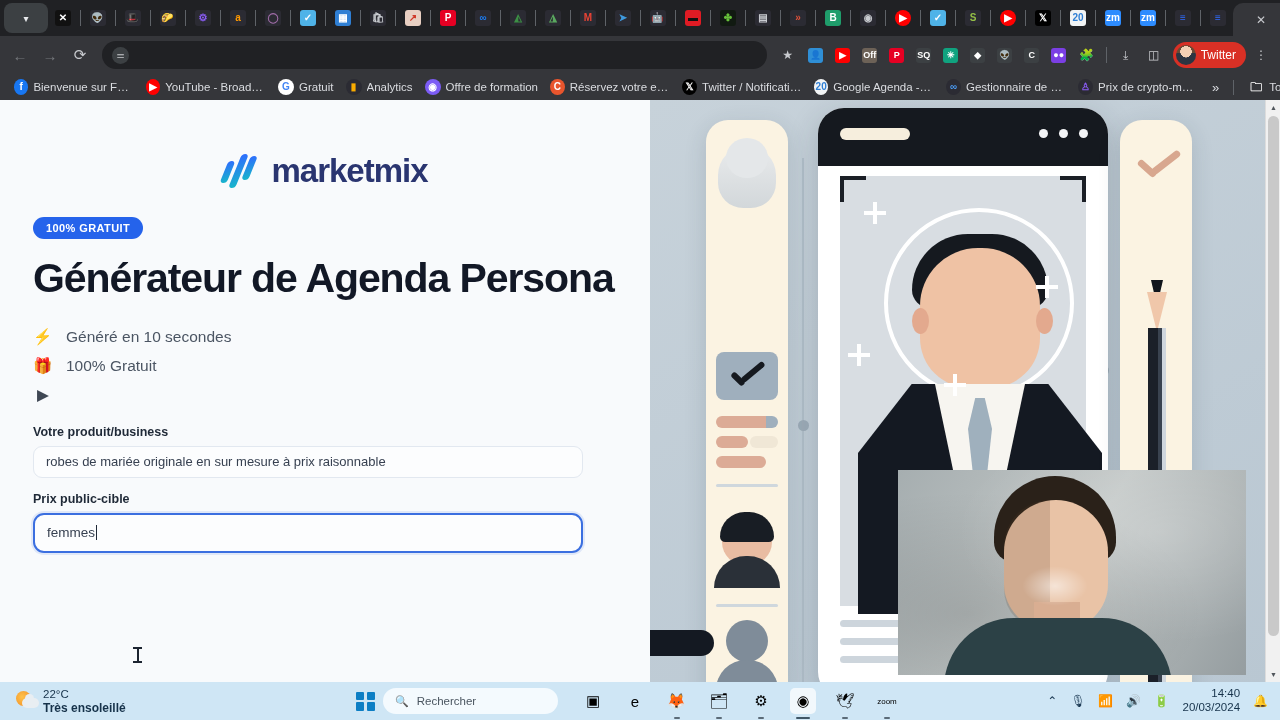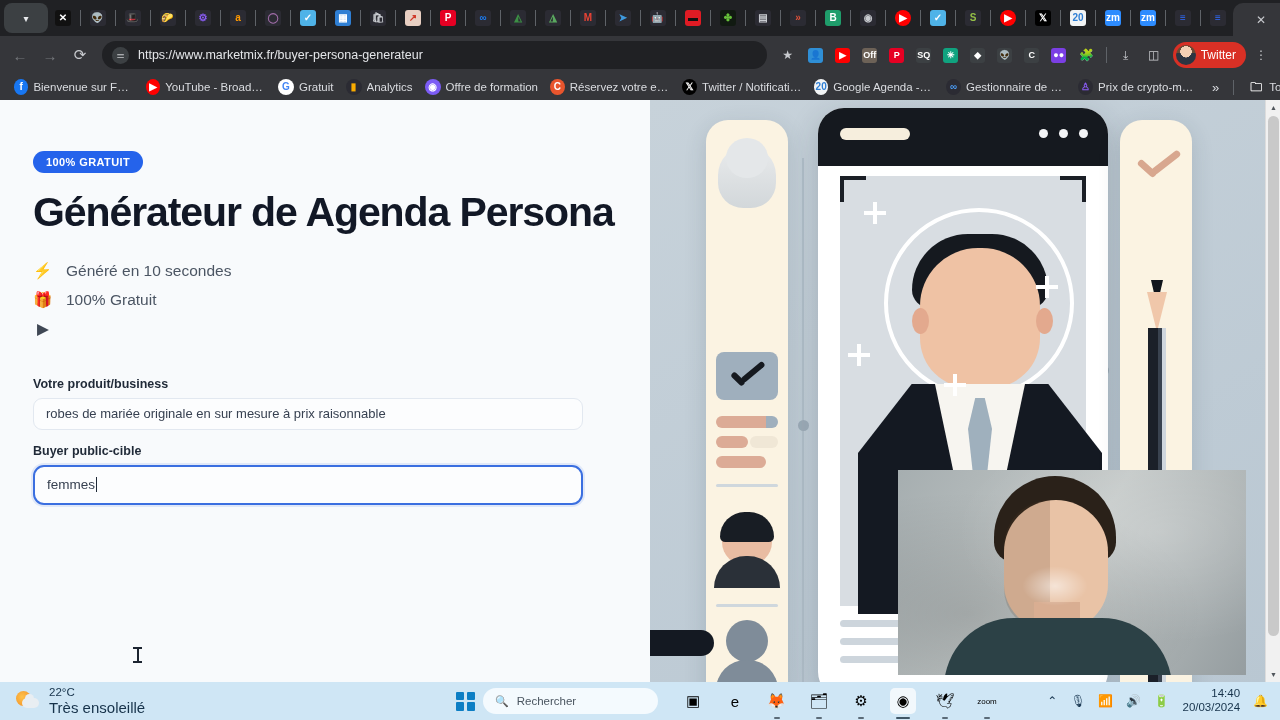--- a/index.html
+++ b/index.html
@@ -112,21 +112,21 @@
   }
   h1.title {
     font-size:41px; line-height:1.07; color:#121826; letter-spacing:-1.1px;
     margin-top:18px; font-weight:bold;
   }
   .benefits { margin-top:26px; display:flex; flex-direction:column; gap:9px; }
   .ben { display:flex; align-items:center; gap:13px; color:#4b5563; font-size:15.5px; }
   .ben-ic { width:20px; height:20px; display:flex; align-items:center; justify-content:center;
             color:#3f4754; flex:none; }
 
-  .form { margin-top:38px; }
+  .form { margin-top:20px; }
   .flabel { font-size:12.5px; font-weight:bold; color:#1f2937; margin-bottom:7px; }
   .finput {
     width:550px; height:32px; border:1px solid #e2e8f0; border-radius:9px;
     background:#fcfdfe; padding:0 12px; font-size:13px; color:#374151;
     font-family:"Liberation Sans", sans-serif; outline:none; display:flex; align-items:center;
   }
   .finput.focused {
     border:2px solid #3b6fe0; height:40px; box-shadow:0 0 0 2px rgba(59,111,224,.12);
     border-radius:11px; font-size:13.5px;
   }
@@ -249,31 +249,31 @@
   .wc-body { position:absolute; left:46px; top:148px; width:228px; height:70px;
              background:#2c4146; border-radius:80px 80px 0 0; }
   .wc-neck { position:absolute; left:136px; top:132px; width:46px; height:30px;
              background:#d9ae92; }
   .wc-bright { position:absolute; left:124px; top:96px; width:66px; height:40px;
                background:radial-gradient(ellipse,rgba(255,255,255,.55),transparent 70%); }
 
   
   .taskbar { position:absolute; top:682px; left:0; width:1280px; height:38px;
              background:#cfe6f5; display:flex; align-items:center; }
-  .weather { display:flex; align-items:center; gap:9px; padding-left:16px; width:456px; }
+  .weather { display:flex; align-items:center; gap:3px; padding-left:16px; width:356px; }
   .w-ic { width:24px; height:22px; position:relative; }
   .w-sun { position:absolute; left:0; top:1px; width:15px; height:15px; border-radius:50%;
            background:radial-gradient(circle at 40% 40%,#ffc24a,#f08a24); }
   .w-cloud { position:absolute; left:6px; top:8px; width:17px; height:10px;
              background:#e9eef2; border-radius:7px; }
   .w-cloud:before { content:""; position:absolute; left:3px; top:-4px; width:9px; height:9px;
     background:#e9eef2; border-radius:50%; }
   .w-txt { line-height:1.22; color:#16324a; }
   .w-temp { font-size:11.5px; }
-  .w-desc { font-size:15px; }
+  .w-desc { font-size:12px;font-weight:bold; }
   .tb-center { display:flex; align-items:center; gap:8px; }
   .win-logo { width:19px; height:19px; display:grid; grid-template-columns:1fr 1fr;
     grid-template-rows:1fr 1fr; gap:2.5px; }
   .win-logo i { background:#0c7ec4; border-radius:1px; }
   .searchbox { width:175px; height:26px; background:#f4fafe; border-radius:14px;
     display:flex; align-items:center; gap:8px; padding:0 12px; }
   .searchbox .q { color:#4b5563; font-size:11px; }
   .searchbox .txt { font-size:11.5px; color:#4a5560; }
   .tb-apps { display:flex; align-items:center; gap:16px; margin-left:14px; }
   .tb-app { width:26px; height:26px; position:relative; display:flex; align-items:center;
@@ -435,21 +435,20 @@
     </div>
 
   </div>
 
   <div class="toolbar">
     <div class="navbtn dim">←</div>
     <div class="navbtn dim">→</div>
     <div class="navbtn">⟳</div>
     <div class="omnibox">
       <div class="omni-icon">⚌</div>
-      <div class="omni-url">https://www.marketmix.fr/buyer-persona-generateur</div>
     </div>
     <div class="tb-ic">★</div>
     <div class="tb-icons" id="ext-icons">
         <div class="tb-ic">
           <span class="ext-fav" style="background: rgb(47, 143, 214);">👤</span>
         </div>
         <div class="tb-ic">
           <span class="ext-fav" style="background: rgb(255, 0, 0);">▶</span>
         </div>
         <div class="tb-ic">
@@ -536,20 +535,28 @@
     <div class="bm">
       <span class="fav" style="background:transparent;font-size:12px">🗀</span>
       <span class="lbl">Tous les favoris</span>
     </div>
   </div>
 
   <div class="viewport">
     <div class="page">
 
       <div class="left-col">
+        <div class="logo-row">
+          <div class="logo-mark">
+              <i></i>
+              <i></i>
+              <i></i>
+            </div>
+          <div class="logo-text">marketmix</div>
+        </div>
 
         <div class="badge">100% GRATUIT</div>
 
         <h1 class="title">Générateur de Agenda Persona</h1>
 
         <div class="benefits" id="benefits">
             <div class="ben">
               <span class="ben-ic">⚡</span>
               <span>Généré en 10 secondes</span>
             </div>
@@ -561,21 +568,21 @@
               <span class="ben-ic">▶</span>
             </div>
           </div>
 
         <div class="form">
           <div class="flabel">Votre produit/business</div>
           <div class="finput">
             <span>robes de mariée originale en sur mesure à prix raisonnable</span>
           </div>
           <div class="gap"></div>
-          <div class="flabel">Buyer public-cible</div>
+          <div class="flabel">Prix public-cible</div>
           <div class="finput focused">
             <span>femmes</span>
               <span class="caret"></span>
           </div>
         </div>
 
         <div class="ibeam">
             <i></i>
           </div>
       </div>

